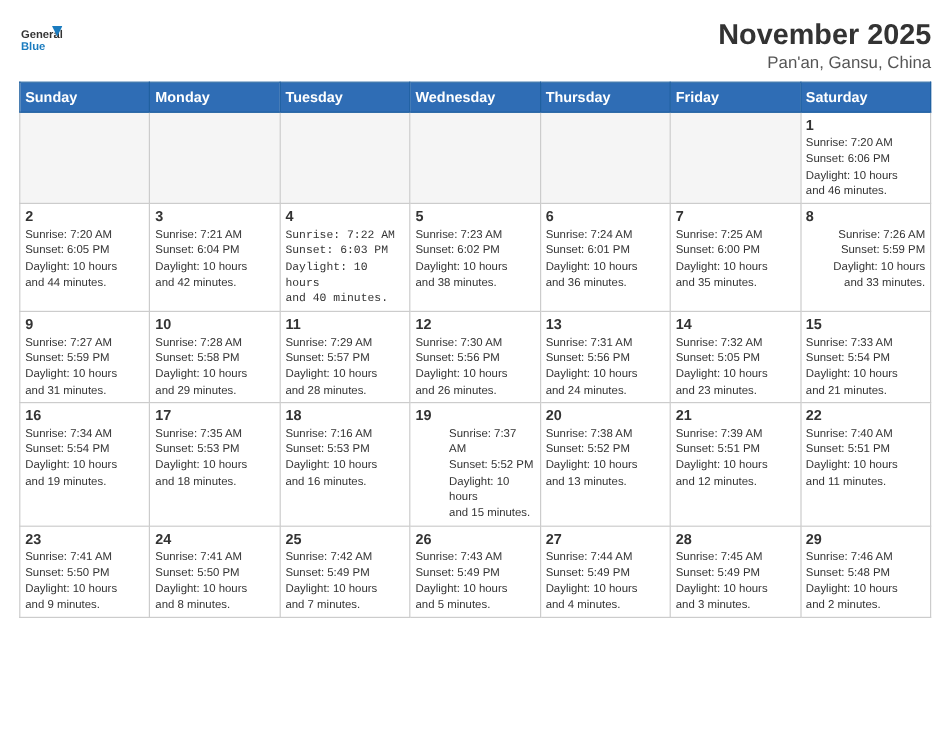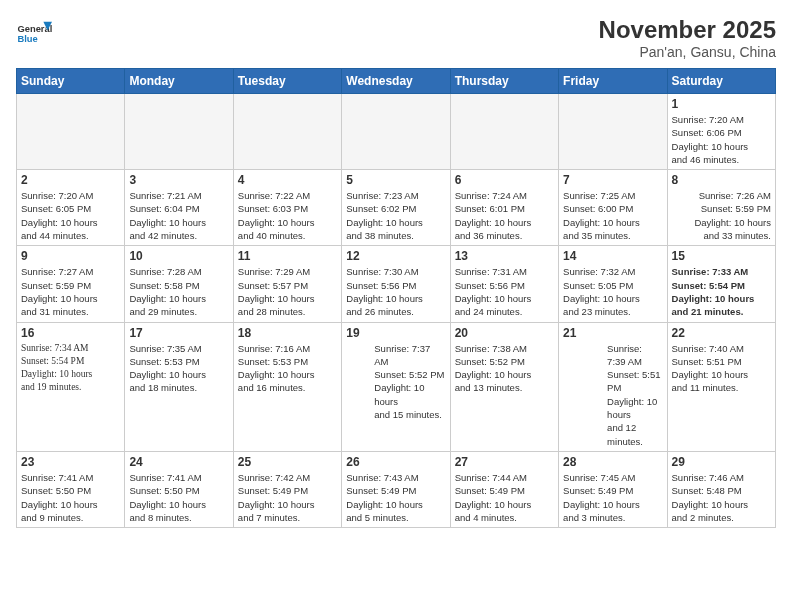--- a/index.html
+++ b/index.html
@@ -137,21 +137,21 @@
         </td>
         <td>
           <div class="day-number">3</div>
           <div class="day-info" style="white-space: pre-line;">Sunrise: 7:21 AM
 Sunset: 6:04 PM
 Daylight: 10 hours
 and 42 minutes.</div>
         </td>
         <td>
           <div class="day-number">4</div>
-          <div class="day-info" style="white-space: pre-line;">Sunrise: 7:22 AM
+          <div class="day-info" style="white-space: pre-line; font-family: Liberation Mono, monospace;">Sunrise: 7:22 AM
 Sunset: 6:03 PM
 Daylight: 10 hours
 and 40 minutes.</div>
         </td>
         <td>
           <div class="day-number">5</div>
           <div class="day-info" style="white-space: pre-line;">Sunrise: 7:23 AM
 Sunset: 6:02 PM
 Daylight: 10 hours
 and 38 minutes.</div>
@@ -216,30 +216,30 @@
         </td>
         <td>
           <div class="day-number">14</div>
           <div class="day-info" style="white-space: pre-line;">Sunrise: 7:32 AM
 Sunset: 5:05 PM
 Daylight: 10 hours
 and 23 minutes.</div>
         </td>
         <td>
           <div class="day-number">15</div>
-          <div class="day-info" style="white-space: pre-line; font-weight: bold;">Sunrise: 7:33 AM
+          <div class="day-info" style="white-space: pre-line;">Sunrise: 7:33 AM
 Sunset: 5:54 PM
 Daylight: 10 hours
 and 21 minutes.</div>
         </td>
       </tr>
       <tr>
         <td>
           <div class="day-number">16</div>
-          <div class="day-info" style="white-space: pre-line; font-family: Liberation Serif, serif;">Sunrise: 7:34 AM
+          <div class="day-info" style="white-space: pre-line;">Sunrise: 7:34 AM
 Sunset: 5:54 PM
 Daylight: 10 hours
 and 19 minutes.</div>
         </td>
         <td>
           <div class="day-number">17</div>
           <div class="day-info" style="white-space: pre-line;">Sunrise: 7:35 AM
 Sunset: 5:53 PM
 Daylight: 10 hours
 and 18 minutes.</div>
@@ -260,21 +260,21 @@
         </td>
         <td>
           <div class="day-number">20</div>
           <div class="day-info" style="white-space: pre-line;">Sunrise: 7:38 AM
 Sunset: 5:52 PM
 Daylight: 10 hours
 and 13 minutes.</div>
         </td>
         <td>
           <div class="day-number">21</div>
-          <div class="day-info" style="white-space: pre-line; margin-left: 44px;">Sunrise: 7:39 AM
+          <div class="day-info" style="white-space: pre-line;">Sunrise: 7:39 AM
 Sunset: 5:51 PM
 Daylight: 10 hours
 and 12 minutes.</div>
         </td>
         <td>
           <div class="day-number">22</div>
           <div class="day-info" style="white-space: pre-line;">Sunrise: 7:40 AM
 Sunset: 5:51 PM
 Daylight: 10 hours
 and 11 minutes.</div>

